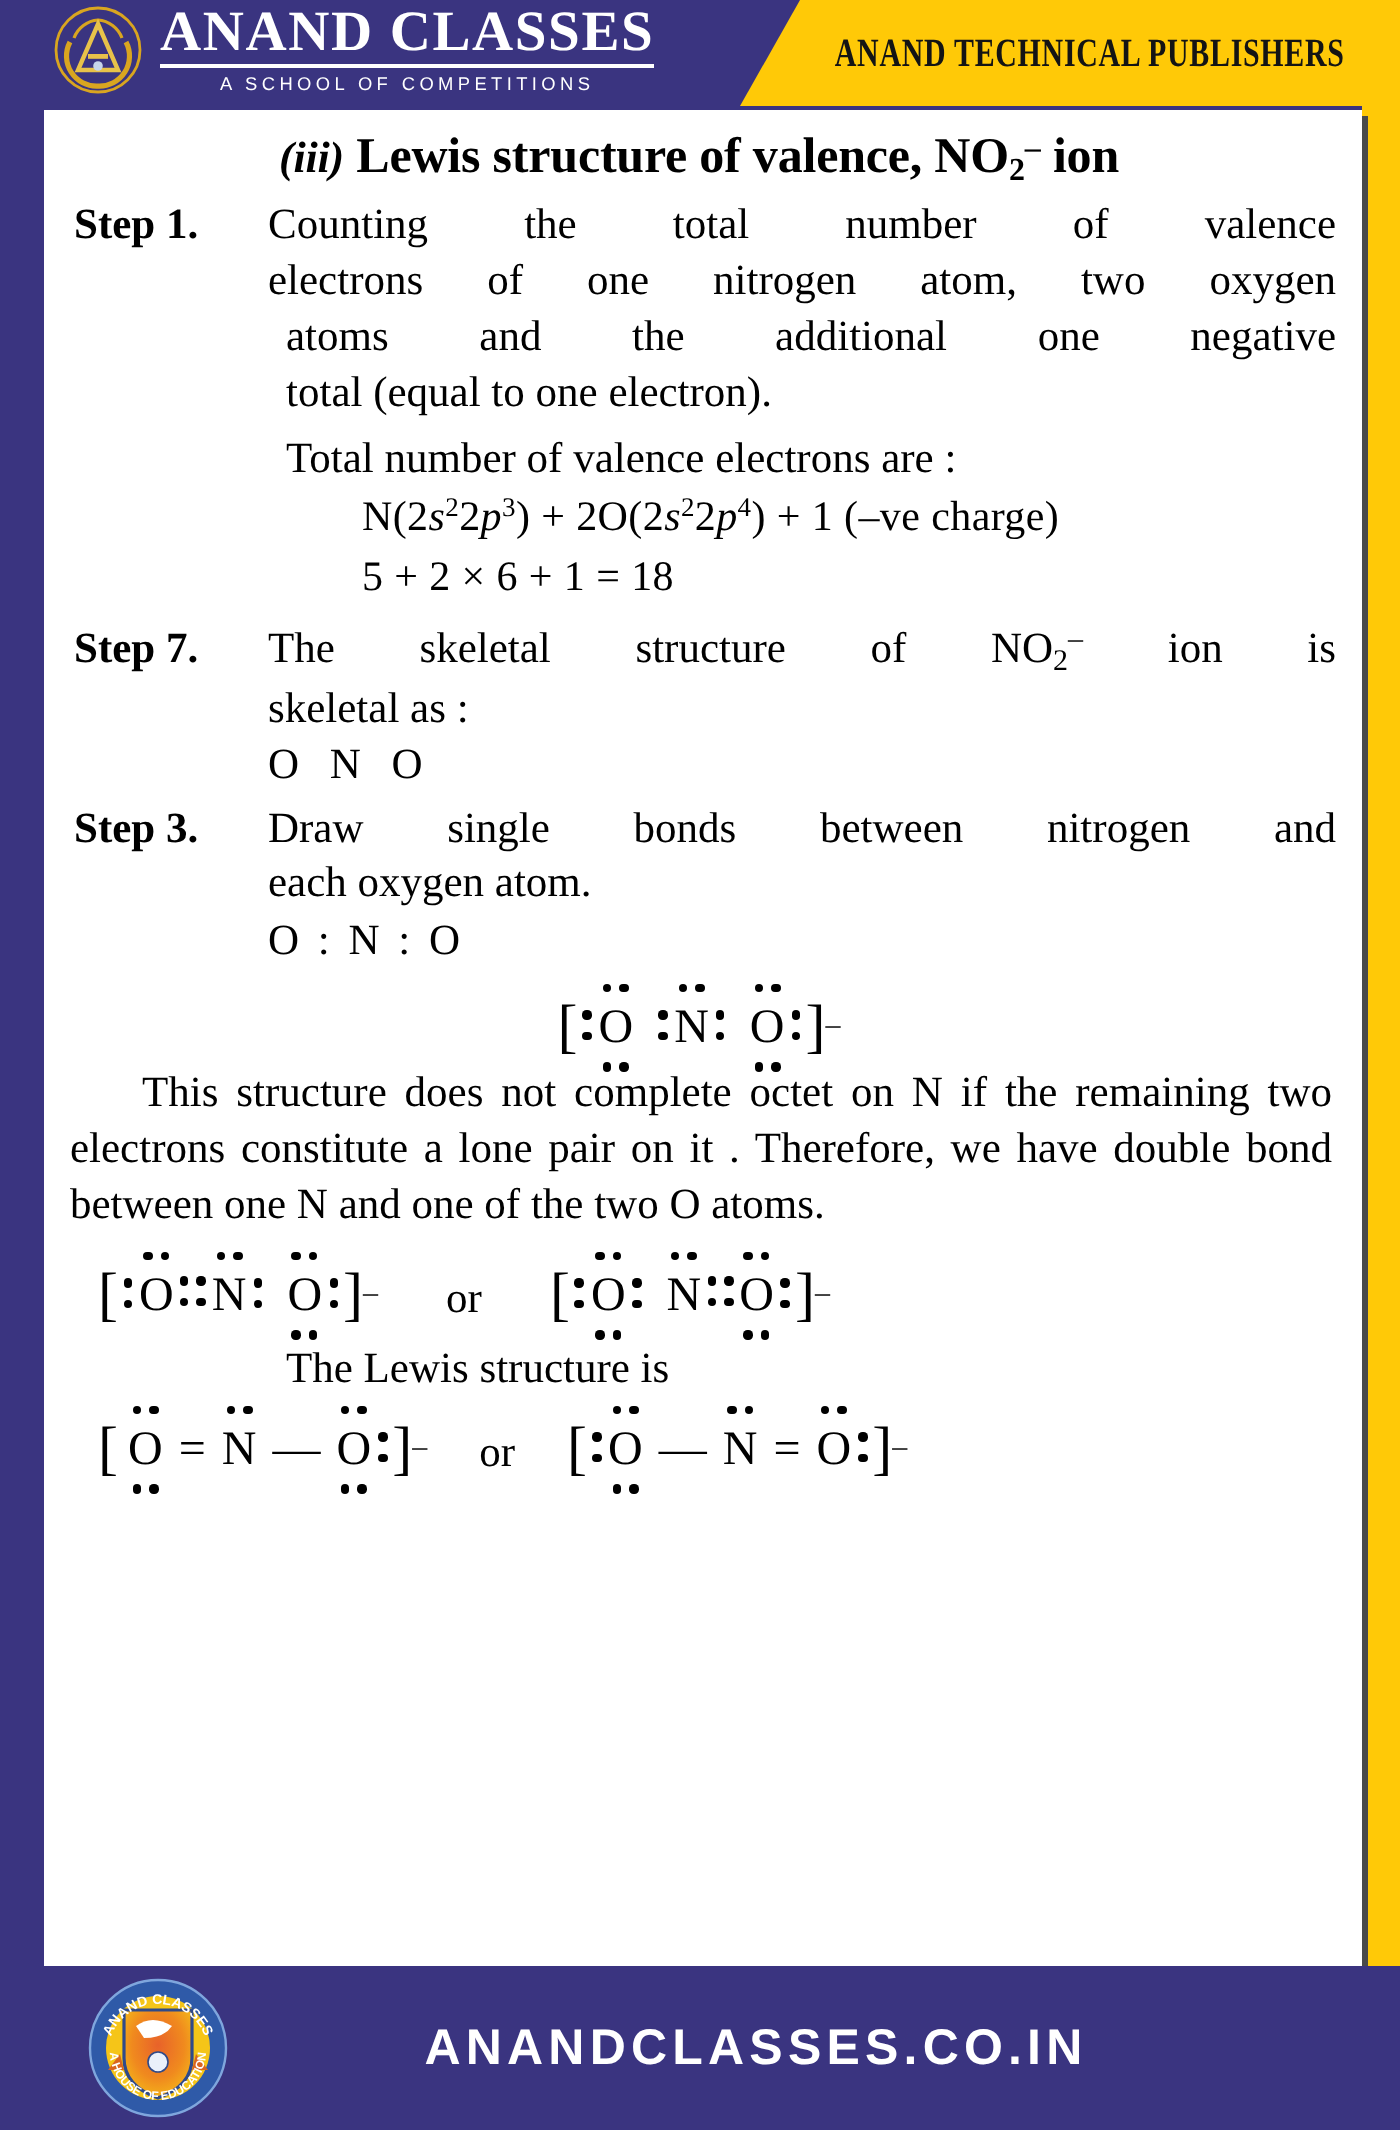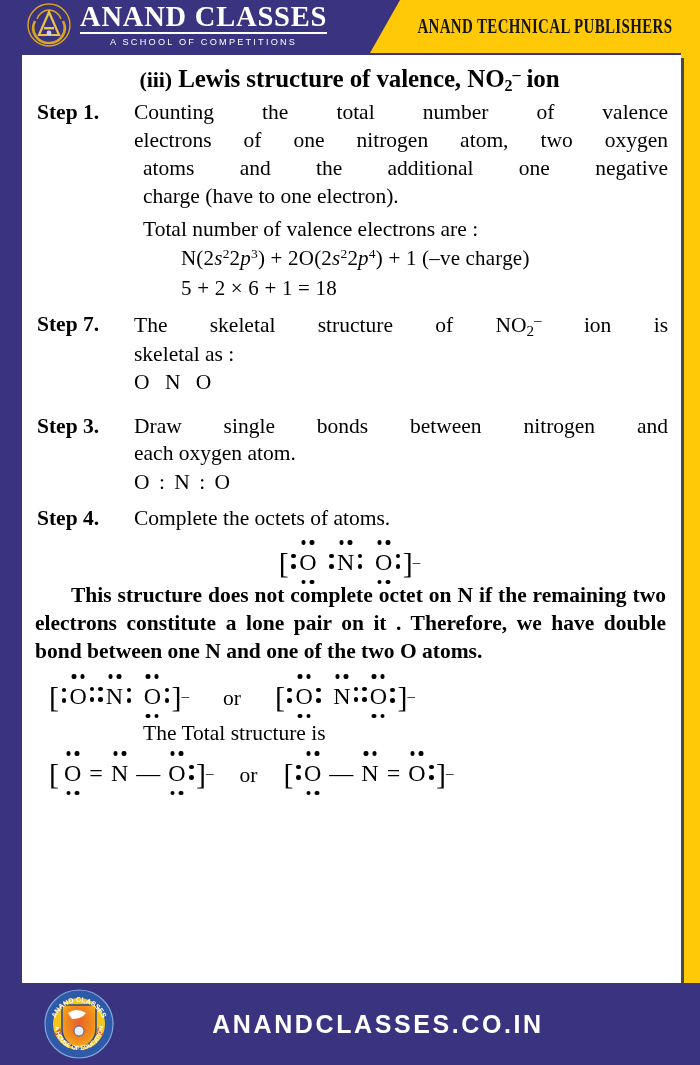--- a/index.html
+++ b/index.html
@@ -132,21 +132,21 @@
   }
 
   .title {
     text-align: center;
     font-size: 25px;
     font-weight: bold;
     letter-spacing: -0.1px;
     margin-bottom: 4px;
     white-space: nowrap;
   }
-  .title .rn { font-weight: bold; font-size: 22px; }
+  .title .rn { font-weight: bold; font-style: italic; font-size: 22px; }
   .title sub { font-size: 16px; vertical-align: -4px; }
   .title sup { font-size: 16px; vertical-align: 7px; }
 
   .step {
     display: flex;
     align-items: flex-start;
     margin-top: 4px;
   }
   .step-label {
     font-weight: bold;
@@ -176,21 +176,20 @@
   .skeleton { font-size: 21.5px; letter-spacing: 5px; margin-top: 1px; }
   .bonded { font-size: 21.5px; letter-spacing: 2px; margin-top: 1px; }
 
   .para {
     font-size: 21.5px;
     line-height: 1.30;
     text-align: justify;
     margin-top: 6px;
     padding: 0 2px 0 4px;
     text-indent: 36px;
-    font-weight: bold;
   }
 
   
   .lewis {
     display: inline-flex;
     align-items: center;
     font-size: 23px;
     line-height: 1;
     white-space: nowrap;
   }
@@ -338,55 +337,49 @@
 
     <div class="step">
       <div class="step-label">Step 1.</div>
       <div class="step-body">
         <div class="just">Counting the total number of valence</div>
         <div class="just">electrons of one nitrogen atom, two oxygen</div>
       </div>
     </div>
     <div class="indent-body">
       <div class="just">atoms and the additional one negative</div>
-      <div class="plain">charge (have to one electron).</div>
+      <div class="plain">total (equal to one electron).</div>
       <div class="plain" style="margin-top:4px">Total number of valence electrons are :</div>
       <div class="formula">
         N(2<i>s</i><sup>2</sup>2<i>p</i><sup>3</sup>) + 2O(2<i>s</i><sup>2</sup>2<i>p</i><sup>4</sup>) + 1 (–ve charge)
       </div>
       <div class="formula">5 + 2 × 6 + 1 = 18</div>
     </div>
 
     <div class="step" style="margin-top:8px">
       <div class="step-label">Step 7.</div>
       <div class="step-body">
         <div class="just">
           <span>The skeletal structure of NO</span><span class="sub2">2</span><span class="sup-minus">–</span>
           <span>ion is</span>
         </div>
         <div class="plain">skeletal as :</div>
         <div class="skeleton">O  N   O</div>
       </div>
     </div>
 
-    <div class="step" style="margin-top:16px">
+    <div class="step" style="margin-top:4px">
       <div class="step-label">Step 3.</div>
       <div class="step-body">
         <div class="just">Draw single bonds between nitrogen and</div>
         <div class="plain">each oxygen atom.</div>
         <div class="bonded">O : N : O</div>
       </div>
     </div>
 
-    <div class="step" style="margin-top:9px">
-      <div class="step-label">Step 4.</div>
-      <div class="step-body">
-        <div class="plain">Complete the octets of atoms.</div>
-      </div>
-    </div>
 
     <div class="lewis-row" style="margin-top:16px">
       <span class="lewis">
         <span class="bracket">[</span>
         <span class="side-pair">
             <i class="dot"></i>
             <i class="dot"></i>
           </span>
         <span class="atom">
           <span class="dpair-top">
@@ -548,21 +541,21 @@
         </span>
         <span class="side-pair">
             <i class="dot"></i>
             <i class="dot"></i>
           </span>
         <span class="bracket">]</span>
           <span class="charge">–</span>
       </span>
     </div>
 
-    <div class="lewis-caption">The Total structure is</div>
+    <div class="lewis-caption">The Lewis structure is</div>
 
     <div class="lewis-row two" style="margin-top:14px">
 
       <span class="lewis">
         <span class="bracket">[</span>
         <span class="gap-xs"></span>
         <span class="atom">
           <span class="dpair-top">
               <i class="dot"></i>
               <i class="dot"></i>

